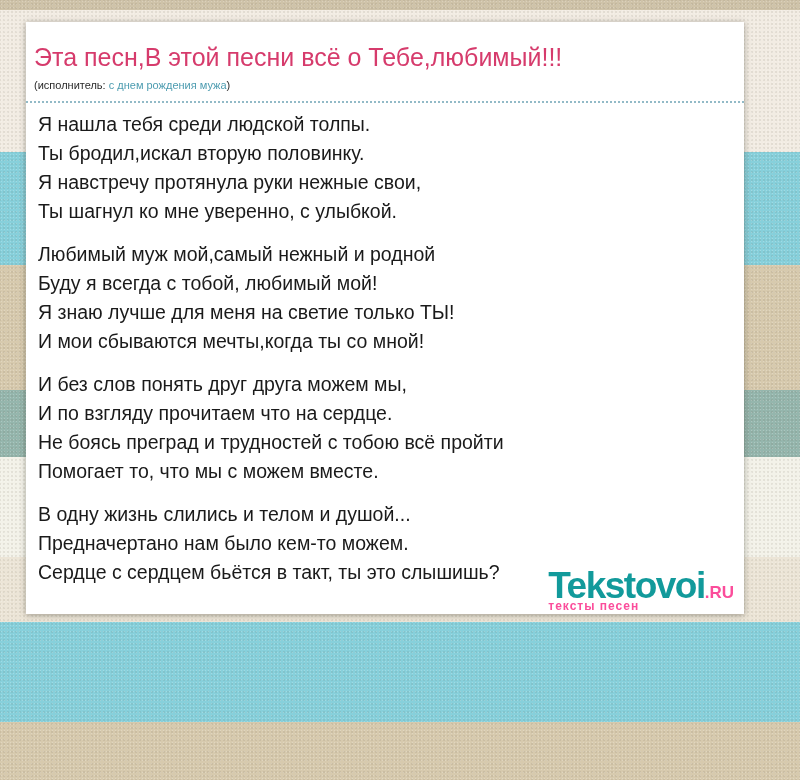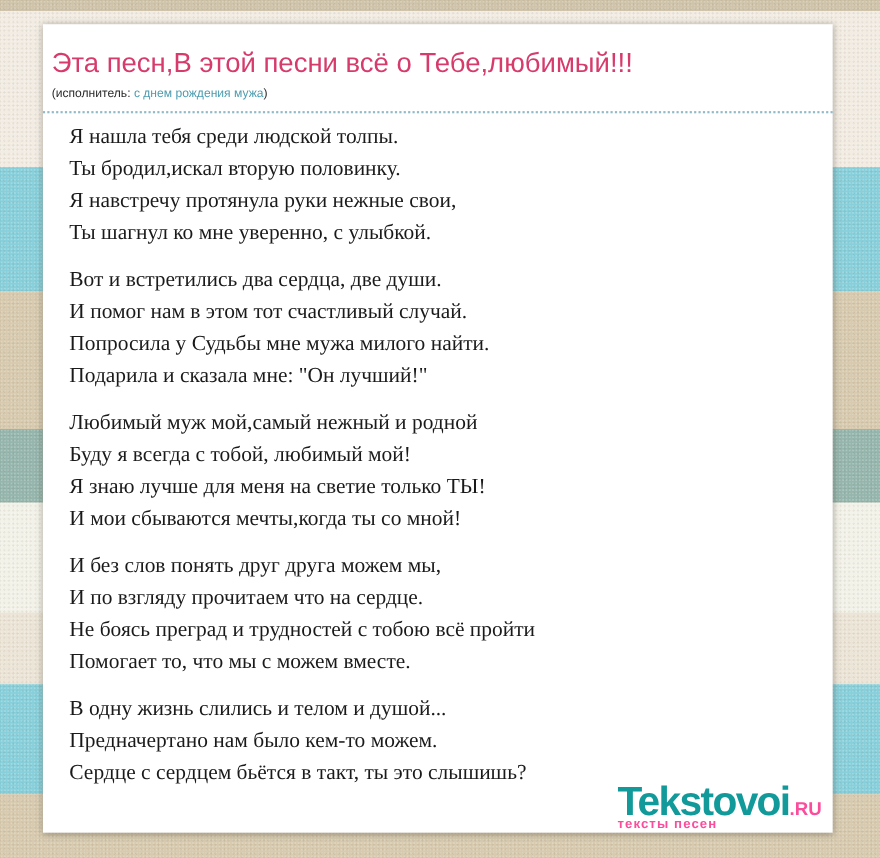--- a/index.html
+++ b/index.html
@@ -16,21 +16,21 @@
     position:absolute;inset:0;z-index:1;pointer-events:none;
     background-image:
       radial-gradient(rgba(255,255,255,0.22) 1px, transparent 1px),
       radial-gradient(rgba(90,80,60,0.10) 1px, transparent 1px);
     background-size:3px 3px,4px 4px;
     background-position:0 0,2px 2px;
   }
   
   .card{
     position:absolute;z-index:2;
-    left:39px;top:22px;width:718px;height:735px;
+    left:26px;top:22px;width:718px;height:592px;
     background:var(--card-bg,#fff);
     box-shadow:0 1px 6px rgba(60,55,45,0.45);
   }
   .header{
     padding:20px 8px 6px 8px;
     border-bottom:2px dotted var(--dotted-line,#92bac7);
   }
   h1.song-title{
     margin:0;
     font-size:25px;font-weight:400;line-height:30px;
@@ -43,24 +43,23 @@
   }
   .artist-link{
     color:var(--artist-link,#4d9cb0);
     text-decoration:none;cursor:pointer;
   }
   #lyrics{
     margin:7px 0 0 0;
     padding:0 8px;
   }
   .stanza{
-    margin:0 0 14px 16px;
+    margin:0 0 14px 4px;
     font-size:19.5px;line-height:29px;
     color:var(--lyrics-text,#1a1a1a);
-    font-family:Liberation Serif, serif;
   }
   .lyric-line{white-space:pre;}
   
   .logo{
     position:absolute;right:10px;bottom:2px;
     cursor:pointer;line-height:1;
   }
   .logo .wordmark{
     font-weight:bold;font-size:37px;letter-spacing:-1.5px;
     color:var(--logo-teal,#129a9b);
@@ -99,26 +98,20 @@
   </div>
 
   <div id="lyrics">
       <div class="stanza">
         <div class="lyric-line">Я нашла тебя среди людской толпы.</div>
         <div class="lyric-line">Ты бродил,искал вторую половинку.</div>
         <div class="lyric-line">Я навстречу протянула руки нежные свои,</div>
         <div class="lyric-line">Ты шагнул ко мне уверенно, с улыбкой.</div>
       </div>
       <div class="stanza">
-        <div class="lyric-line">Вот и встретились два сердца, две души.</div>
-        <div class="lyric-line">И помог нам в этом тот счастливый случай.</div>
-        <div class="lyric-line">Попросила у Судьбы мне мужа милого найти.</div>
-        <div class="lyric-line">Подарила и сказала мне: "Он лучший!"</div>
-      </div>
-      <div class="stanza">
         <div class="lyric-line">Любимый муж мой,самый нежный и родной</div>
         <div class="lyric-line">Буду я всегда с тобой, любимый мой!</div>
         <div class="lyric-line">Я знаю лучше для меня на светие только ТЫ!</div>
         <div class="lyric-line">И мои сбываются мечты,когда ты со мной!</div>
       </div>
       <div class="stanza">
         <div class="lyric-line">И без слов понять друг друга можем мы,</div>
         <div class="lyric-line">И по взгляду прочитаем что на сердце.</div>
         <div class="lyric-line">Не боясь преград и трудностей с тобою всё пройти</div>
         <div class="lyric-line">Помогает то, что мы с можем вместе.</div>

